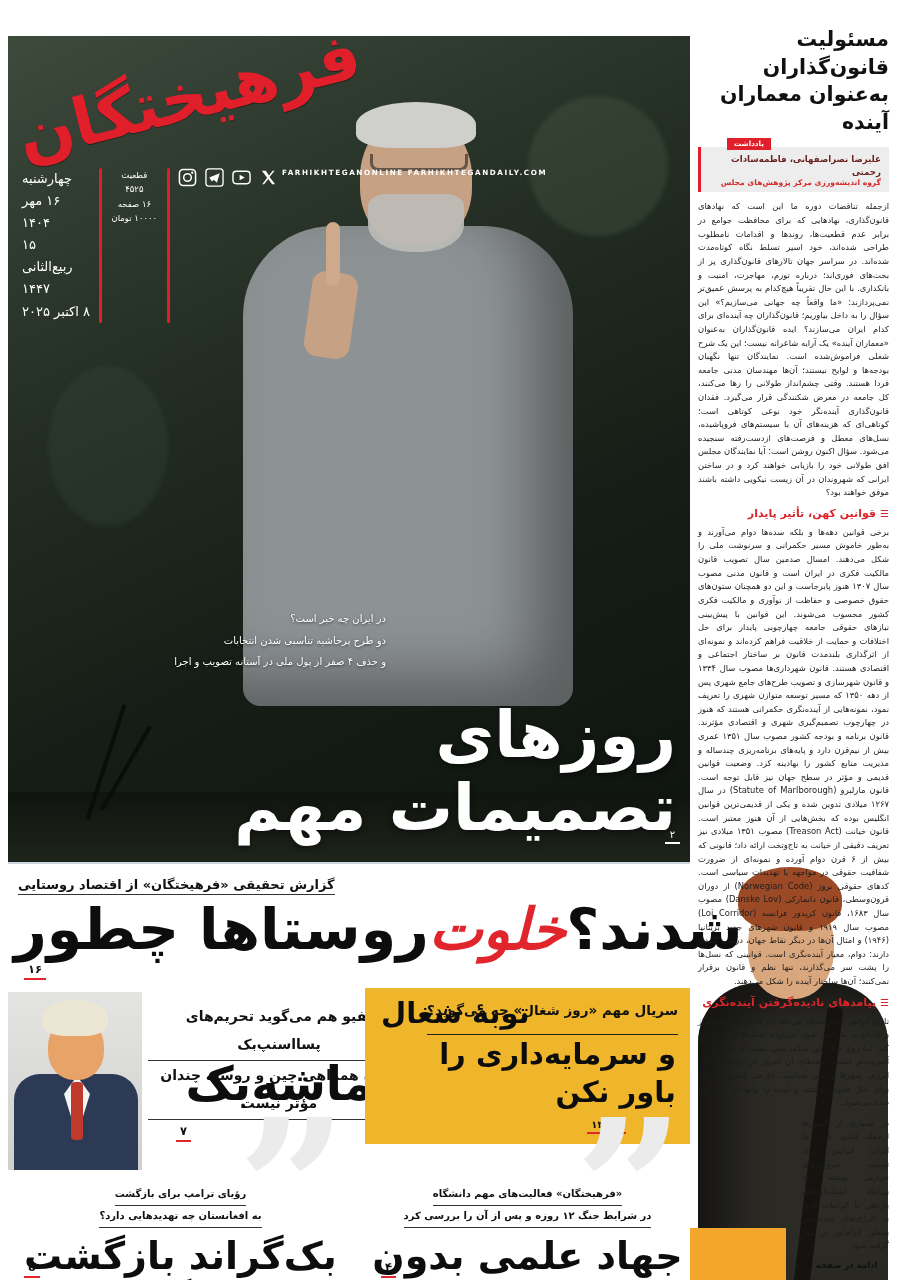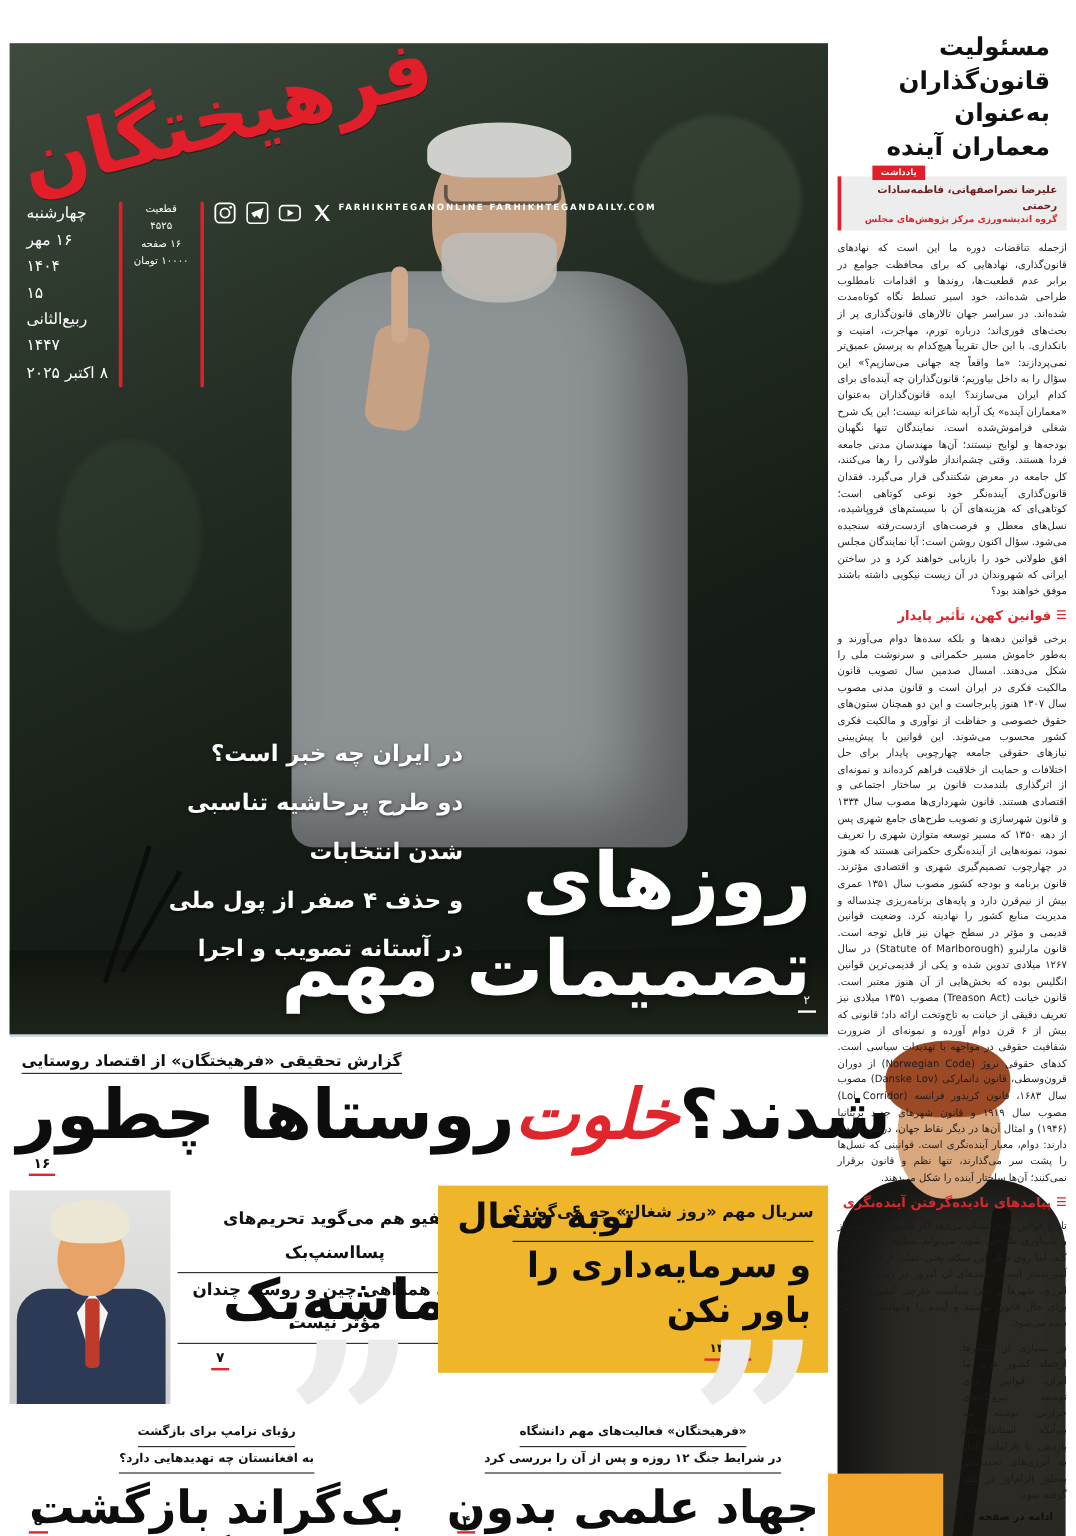--- a/index.html
+++ b/index.html
@@ -33,29 +33,29 @@
       gap:8px;direction:ltr;}
   .info-dates{color:#fff;font-size:13px;line-height:1.7;text-align:left;direction:rtl;width:72px;}
   .red-bar{width:3px;background:#e01f2b;border-radius:2px;}
   .info-issue{color:#fff;font-size:8.5px;line-height:1.7;text-align:center;direction:rtl;width:52px;}
   .issue-num{letter-spacing:5px;}
   .info-social{display:flex;flex-direction:row;gap:4px;width:132px;}
   .icon-row{display:flex;gap:8px;justify-content:space-between;direction:ltr;}
   .sq-icon{width:19px;height:19px;display:block;}
   .soc-url{color:#fff;font-size:7.2px;letter-spacing:1.6px;direction:ltr;text-align:left;line-height:1.5;font-weight:bold;}
   
-  .lead-intro{position:absolute;left:132px;top:572px;width:246px;color:#fff;font-size:19px;
-      line-height:2.15;text-align:right;font-weight:bold;text-shadow:0 1px 3px rgba(0,0,0,.6);}
+  .lead-intro{position:absolute;left:132px;top:572px;width:246px;color:#fff;font-size:10px;
+      line-height:2.15;text-align:right;font-weight:normal;text-shadow:0 1px 3px rgba(0,0,0,.6);}
   .lead-head{position:absolute;right:14px;bottom:18px;color:#fff;font-weight:900;text-align:right;
       font-size:64px;line-height:1.13;letter-spacing:-2px;text-shadow:0 2px 6px rgba(0,0,0,.45);}
   .lead-pageref{position:absolute;right:10px;bottom:18px;color:#fff;font-size:10px;
       border-bottom:2px solid #fff;padding:0 5px 2px;}
   
   .rcol{position:absolute;top:26px;right:8px;width:191px;z-index:3;}
-  .r-head{margin:0 14px 10px;font-size:20.5px;line-height:1.35;font-weight:900;color:#111;text-align:right;}
+  .r-head{margin:0 0 10px;font-size:20.5px;line-height:1.35;font-weight:900;color:#111;text-align:right;}
   .byline-box{position:relative;background:#ededed;border-right:0;border-left:3px solid #e01f2b;
       padding:6px 8px 5px;margin-bottom:8px;text-align:right;}
   .byline-badge{position:absolute;top:-9px;left:26px;background:#e01f2b;color:#fff;font-size:7.2px;
       padding:1px 7px 2px;font-weight:bold;}
   .byline-authors{font-size:8.6px;font-weight:bold;color:#6b2020;line-height:1.5;}
   .byline-affil{font-size:7.6px;color:#d42a2a;font-weight:bold;}
   .body-txt{font-size:8.4px;line-height:1.62;color:#1c1c1c;text-align:justify;margin:0 0 7px;}
   .sec-head{display:flex;align-items:center;gap:4px;color:#d8262c;font-size:11px;font-weight:900;
       margin:4px 0 6px;}
   .sec-icon{font-size:10px;color:#d8262c;}

